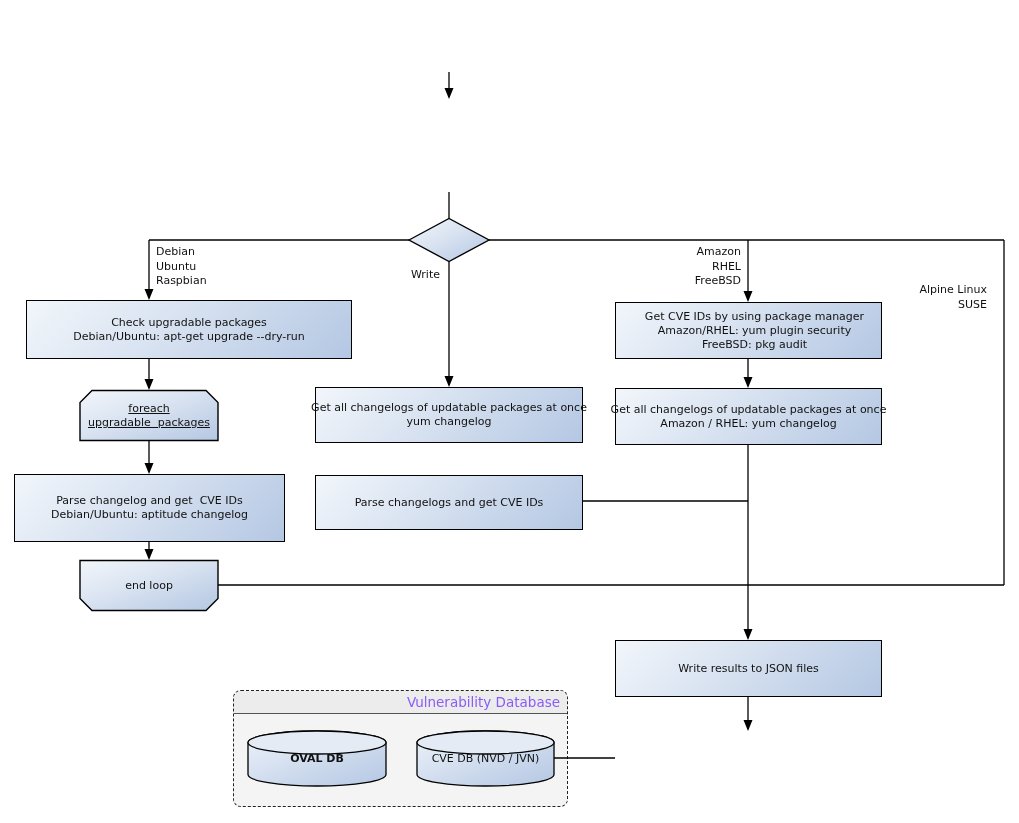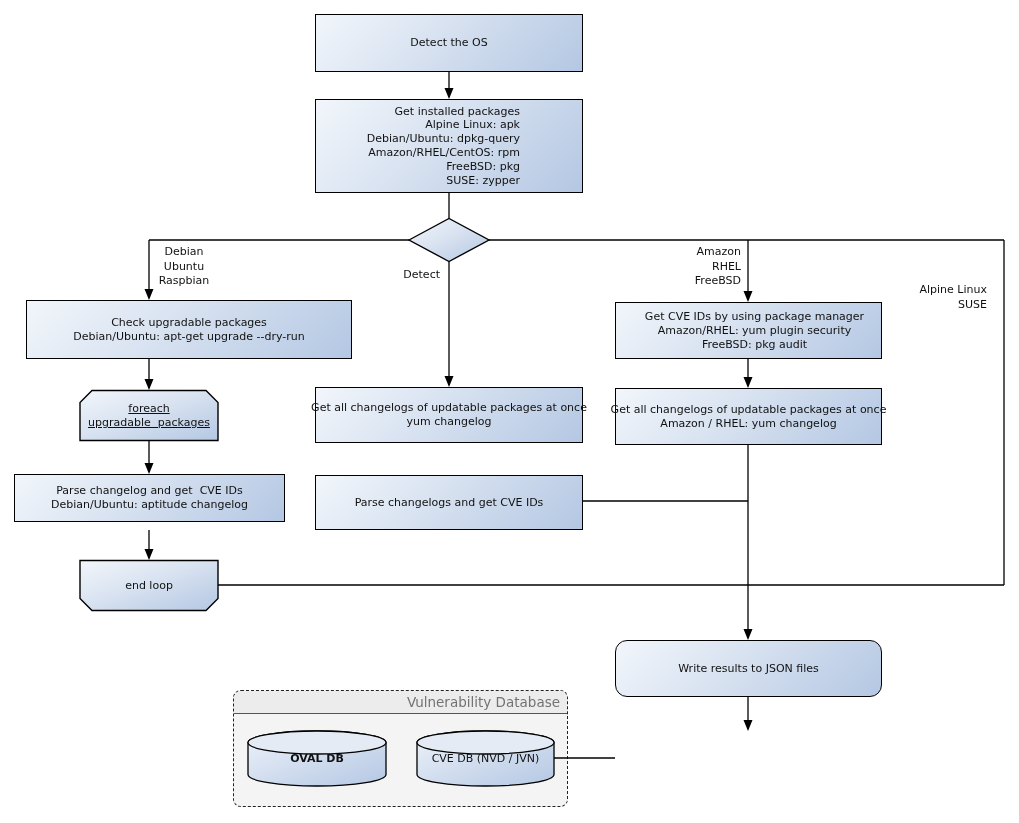--- a/index.html
+++ b/index.html
@@ -17,31 +17,31 @@
     text-align:center;white-space:pre;font-size:11px;line-height:14px;
   }
   .node--rightalign{justify-content:flex-end;text-align:right;padding-right:62px;line-height:13.8px;}
   .shape-label{
     position:absolute;z-index:4;display:flex;align-items:center;justify-content:center;
     text-align:center;white-space:pre;font-size:11px;line-height:14px;background:transparent;
   }
   .branch-label{
     position:absolute;z-index:3;white-space:pre;font-size:11px;line-height:14.5px;
   }
-  .branch-label--center{text-align:center;}
+  .branch-label--center{padding-left:6px;}
   .branch-label--right{text-align:right;}
   .vdb-panel{
     position:absolute;left:233px;top:690px;width:335px;height:117px;z-index:1;
     box-sizing:border-box;border:1.4px dashed #222;border-radius:8px;background:#f4f4f4;
   }
   .vdb-header{
     box-sizing:border-box;height:23px;border-bottom:1px solid #555;background:#ececec;
     border-radius:7px 7px 0 0;
     display:flex;align-items:center;justify-content:flex-end;
-    padding:0 7px;font-size:13.5px;color:#737373;
+    padding:0 7px;font-size:13.5px;color:#8b5cf6;
   }
 </style>
 </head>
 <body>
 
 <div class="stage">
 
   <div class="vdb-panel">
     <div class="vdb-header">Vulnerability Database</div>
   </div>
@@ -100,58 +100,51 @@
     <g>
       <path d="M248,742.5 A69,11.5 0 0 1 386,742.5 L386,774.5 A69,11.5 0 0 1 248,774.5 Z" fill="url(#gradCyl)" stroke="#000" stroke-width="1.3"></path>
       <ellipse cx="317" cy="742.5" rx="69" ry="11.5" fill="#e4ebf5" stroke="#000" stroke-width="1.3"></ellipse>
     </g>
     <g>
       <path d="M417,742.5 A68.5,11.5 0 0 1 554,742.5 L554,774.5 A68.5,11.5 0 0 1 417,774.5 Z" fill="url(#gradCyl)" stroke="#000" stroke-width="1.3"></path>
       <ellipse cx="485.5" cy="742.5" rx="68.5" ry="11.5" fill="#e4ebf5" stroke="#000" stroke-width="1.3"></ellipse>
     </g>
   </svg>
 
-  <div class="node" style="left:315px;top:14px;width:268px;height:58px;">Detect the OS</div>
 
-  <div class="node node--rightalign" style="left:315px;top:99px;width:268px;height:94px;">Get installed packages
-Alpine Linux: apk
-Debian/Ubuntu: dpkg-query
-Amazon/RHEL/CentOS: rpm
-FreeBSD: pkg
-SUSE: zypper</div>
 
   <div class="node" style="left:26px;top:300px;width:326px;height:59px;">Check upgradable packages
 Debian/Ubuntu: apt-get upgrade --dry-run</div>
 
-  <div class="node" style="left:14px;top:474px;width:271px;height:48px;">Parse changelog and get  CVE IDs
+  <div class="node" style="left:14px;top:474px;width:271px;height:68px;">Parse changelog and get  CVE IDs
 Debian/Ubuntu: aptitude changelog</div>
 
   <div class="node" style="left:315px;top:387px;width:268px;height:56px;">Get all changelogs of updatable packages at once
 yum changelog</div>
 
   <div class="node" style="left:315px;top:475px;width:268px;height:55px;">Parse changelogs and get CVE IDs</div>
 
   <div class="node" style="left:615px;top:302px;width:267px;height:57px;padding-left:12px;">Get CVE IDs by using package manager
 Amazon/RHEL: yum plugin security
 FreeBSD: pkg audit</div>
 
   <div class="node" style="left:615px;top:388px;width:267px;height:57px;">Get all changelogs of updatable packages at once
 Amazon / RHEL: yum changelog</div>
 
-  <div class="node" style="left:615px;top:640px;width:267px;height:57px;border-radius:12px;">Write results to JSON files</div>
+  <div class="node" style="left:615px;top:640px;width:267px;height:57px;">Write results to JSON files</div>
 
 
   <div class="shape-label" style="left:80px;top:391px;width:138px;height:50px;text-decoration:underline;">foreach
 upgradable  packages</div>
   <div class="shape-label" style="left:80px;top:560px;width:138px;height:51px;">end loop</div>
 
   <div class="branch-label branch-label--center" style="left:150px;top:245px;width:68px;">Debian
 Ubuntu
 Raspbian</div>
-  <div class="branch-label branch-label--right" style="left:390px;top:268px;width:50px;">Detect</div>
+  <div class="branch-label branch-label--right" style="left:390px;top:268px;width:50px;">Write</div>
   <div class="branch-label branch-label--right" style="left:663px;top:245px;width:78px;">Amazon
 RHEL
 FreeBSD</div>
   <div class="branch-label branch-label--right" style="left:884px;top:255px;width:103px;margin-top:28px;">Alpine Linux
 SUSE</div>
 
   <div class="shape-label" style="left:248px;top:746px;width:138px;height:26px;font-weight:bold;">OVAL DB</div>
   <div class="shape-label" style="left:417px;top:746px;width:137px;height:26px;">CVE DB (NVD / JVN)</div>
 
 </div>

